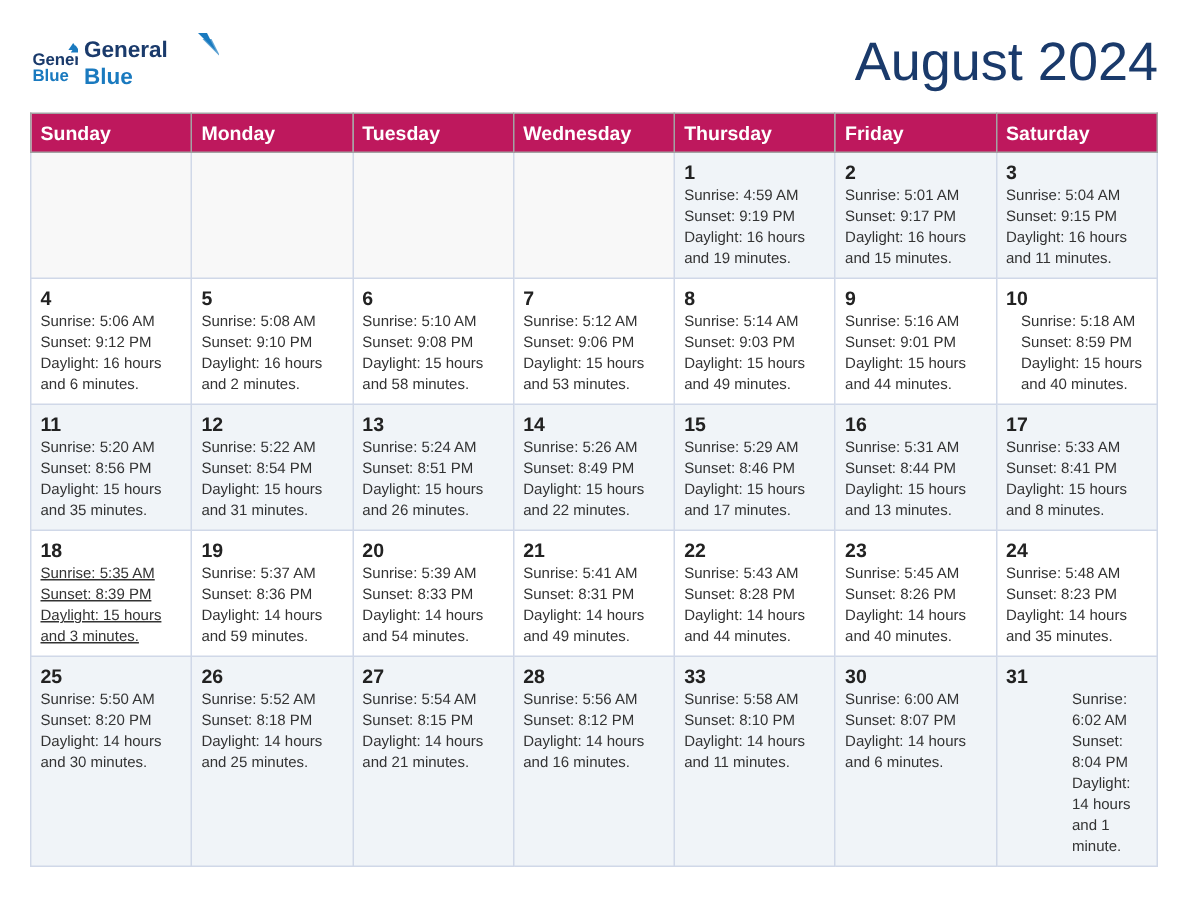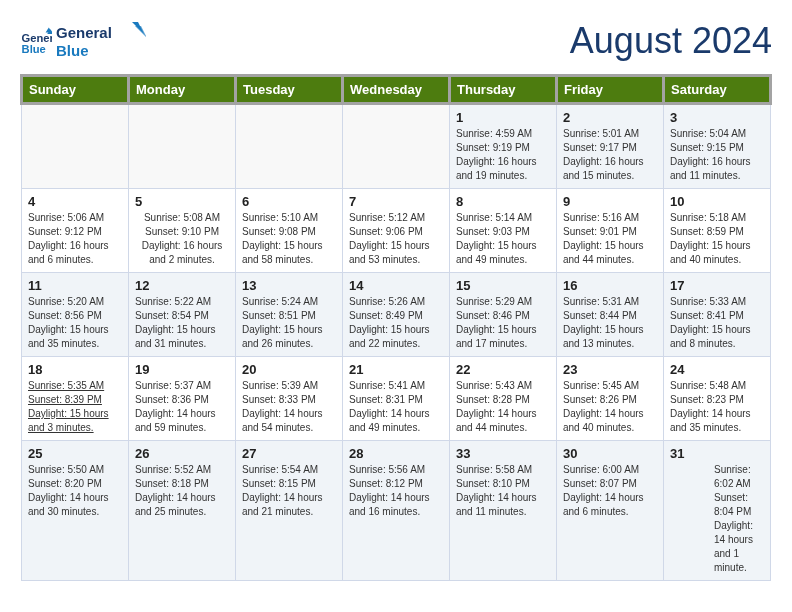--- a/index.html
+++ b/index.html
@@ -36,26 +36,26 @@
     .subtitle {
       font-size: 15px;
       color: #333;
     }
     table {
       width: 100%;
       border-collapse: collapse;
       table-layout: fixed;
     }
     thead tr th {
-      background-color: #4d7c0f;
+      background-color: #be185d;
       color: #fff;
       text-align: left;
       padding: 5px 6px;
       font-size: 13px;
-      border: 3px solid #a3a3a3;
+      border: 1px solid #a3a3a3;
     }
     tbody tr td {
       vertical-align: top;
       padding: 5px 6px;
       font-size: 10.5px;
       color: #222;
       border: 1px solid #d0d8e8;
       height: 80px;
       background: #fff;
     }
@@ -151,21 +151,21 @@
       <tr>
         <td>
           <span class="day-num">4</span>
           <div class="cell-content" style="white-space: pre-line;">Sunrise: 5:06 AM
 Sunset: 9:12 PM
 Daylight: 16 hours
 and 6 minutes.</div>
         </td>
         <td>
           <span class="day-num">5</span>
-          <div class="cell-content" style="white-space: pre-line; text-align: center;">Sunrise: 5:08 AM
+          <div class="cell-content" style="white-space: pre-line;">Sunrise: 5:08 AM
 Sunset: 9:10 PM
 Daylight: 16 hours
 and 2 minutes.</div>
         </td>
         <td>
           <span class="day-num">6</span>
           <div class="cell-content" style="white-space: pre-line;">Sunrise: 5:10 AM
 Sunset: 9:08 PM
 Daylight: 15 hours
 and 58 minutes.</div>
@@ -186,21 +186,21 @@
         </td>
         <td>
           <span class="day-num">9</span>
           <div class="cell-content" style="white-space: pre-line;">Sunrise: 5:16 AM
 Sunset: 9:01 PM
 Daylight: 15 hours
 and 44 minutes.</div>
         </td>
         <td>
           <span class="day-num">10</span>
-          <div class="cell-content" style="white-space: pre-line;">Sunrise: 5:18 AM
+          <div class="cell-content" style="white-space: pre-line; margin-left: 10px;">Sunrise: 5:18 AM
 Sunset: 8:59 PM
 Daylight: 15 hours
 and 40 minutes.</div>
         </td>
       </tr>
       <tr>
         <td>
           <span class="day-num">11</span>
           <div class="cell-content" style="white-space: pre-line;">Sunrise: 5:20 AM
 Sunset: 8:56 PM

